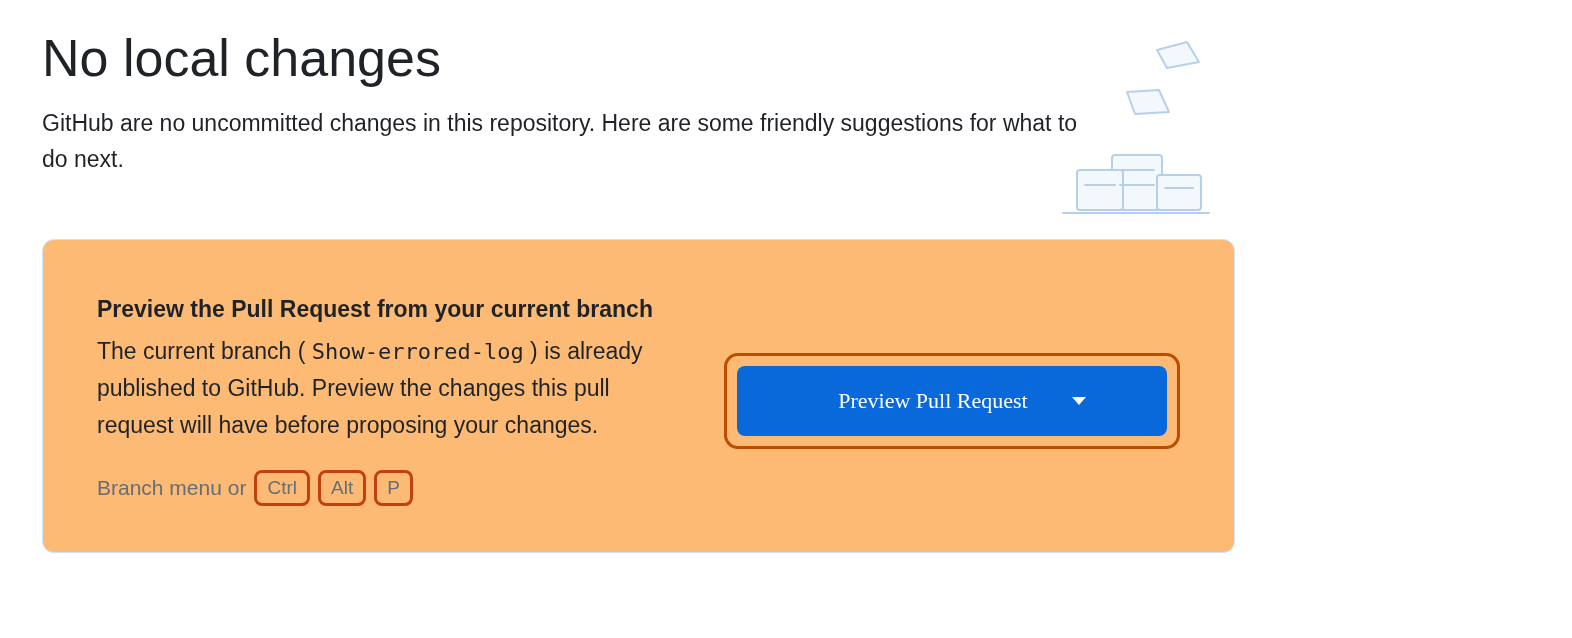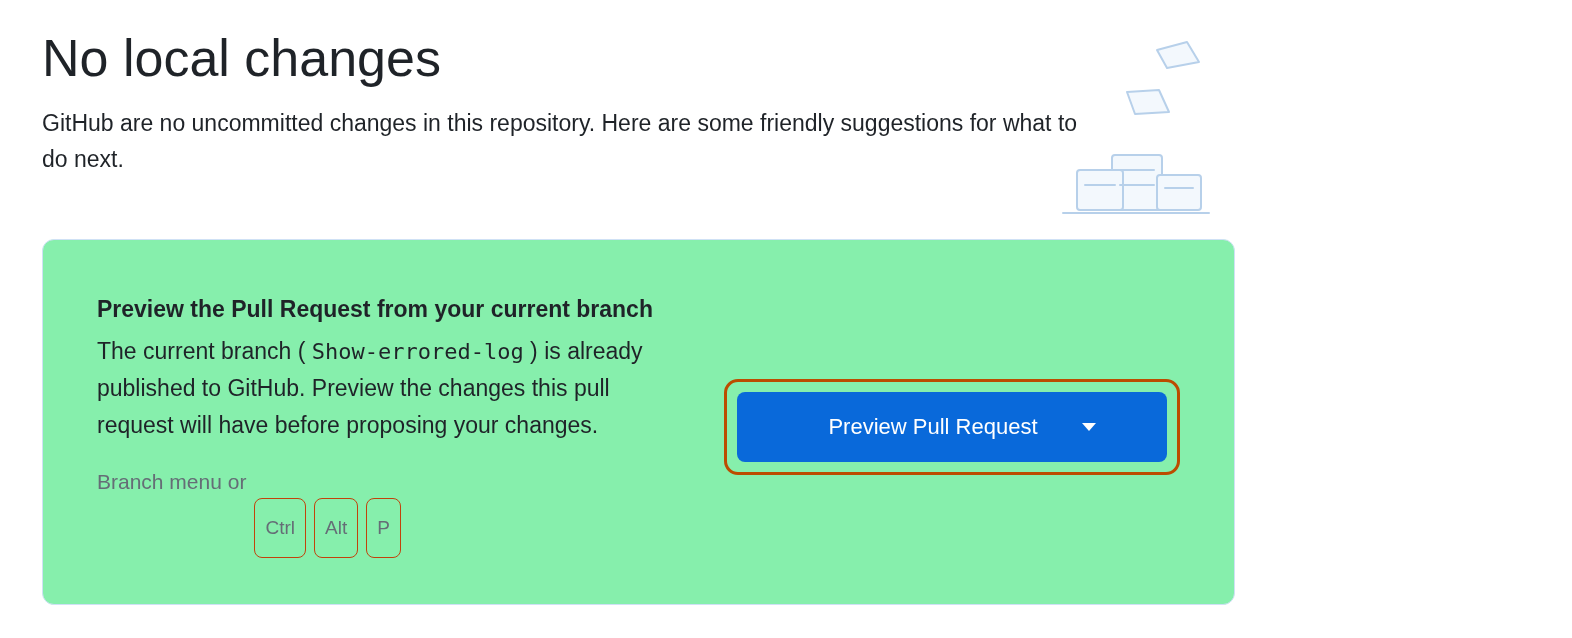--- a/index.html
+++ b/index.html
@@ -31,21 +31,21 @@
     }
     .illustration {
       position: absolute;
       top: 30px;
       right: 60px;
       width: 200px;
       height: 200px;
       pointer-events: none;
     }
     .card {
-      background: #86efac;
+      background: #fdba74;
       border: 1px solid #cfe1f5;
       border-radius: 12px;
       padding: 56px 54px 46px 54px;
       display: flex;
       align-items: center;
       gap: 40px;
       width: 100%;
     }
     .card-left { flex: 1 1 auto; }
     .card-title {
@@ -60,37 +60,37 @@
       color: #1f2328;
       margin: 0 0 26px 0;
       max-width: 730px;
     }
     .branch-name {
       font-family: ui-monospace, SFMono-Regular, "SF Mono", Menlo, Consolas, monospace;
       font-size: 22px;
     }
     .shortcut-line {
       display: flex;
+      align-items: center;
       gap: 8px;
       font-size: 21px;
       color: #656d76;
     }
     .kbd {
       display: inline-flex;
       align-items: center;
       justify-content: center;
       min-width: 30px;
-      padding: 18px 10px;
+      padding: 4px 10px;
       font-size: 19px;
       color: #656d76;
       background: transparent;
-      border: 1px solid #c2410c;
+      border: 3px solid #c2410c;
       border-radius: 8px;
       font-family: inherit;
-      margin-top: 28px;
     }
     .card-right {
       flex: 0 0 auto;
     }
     .highlight-ring {
       border: 3px solid #bc4c00;
       border-radius: 14px;
       padding: 10px;
       display: inline-block;
     }
@@ -101,20 +101,21 @@
       gap: 32px;
       background: #0969da;
       color: #ffffff;
       border: none;
       border-radius: 8px;
       font-size: 22px;
       font-weight: 400;
       padding: 22px 28px 22px 48px;
       cursor: pointer;
       min-width: 430px;
+      font-family: Liberation Serif, serif;
     }
     .primary-btn .caret {
       width: 0; height: 0;
       border-left: 7px solid transparent;
       border-right: 7px solid transparent;
       border-top: 8px solid #ffffff;
       margin-left: 12px;
     }
   </style>
 </head>

